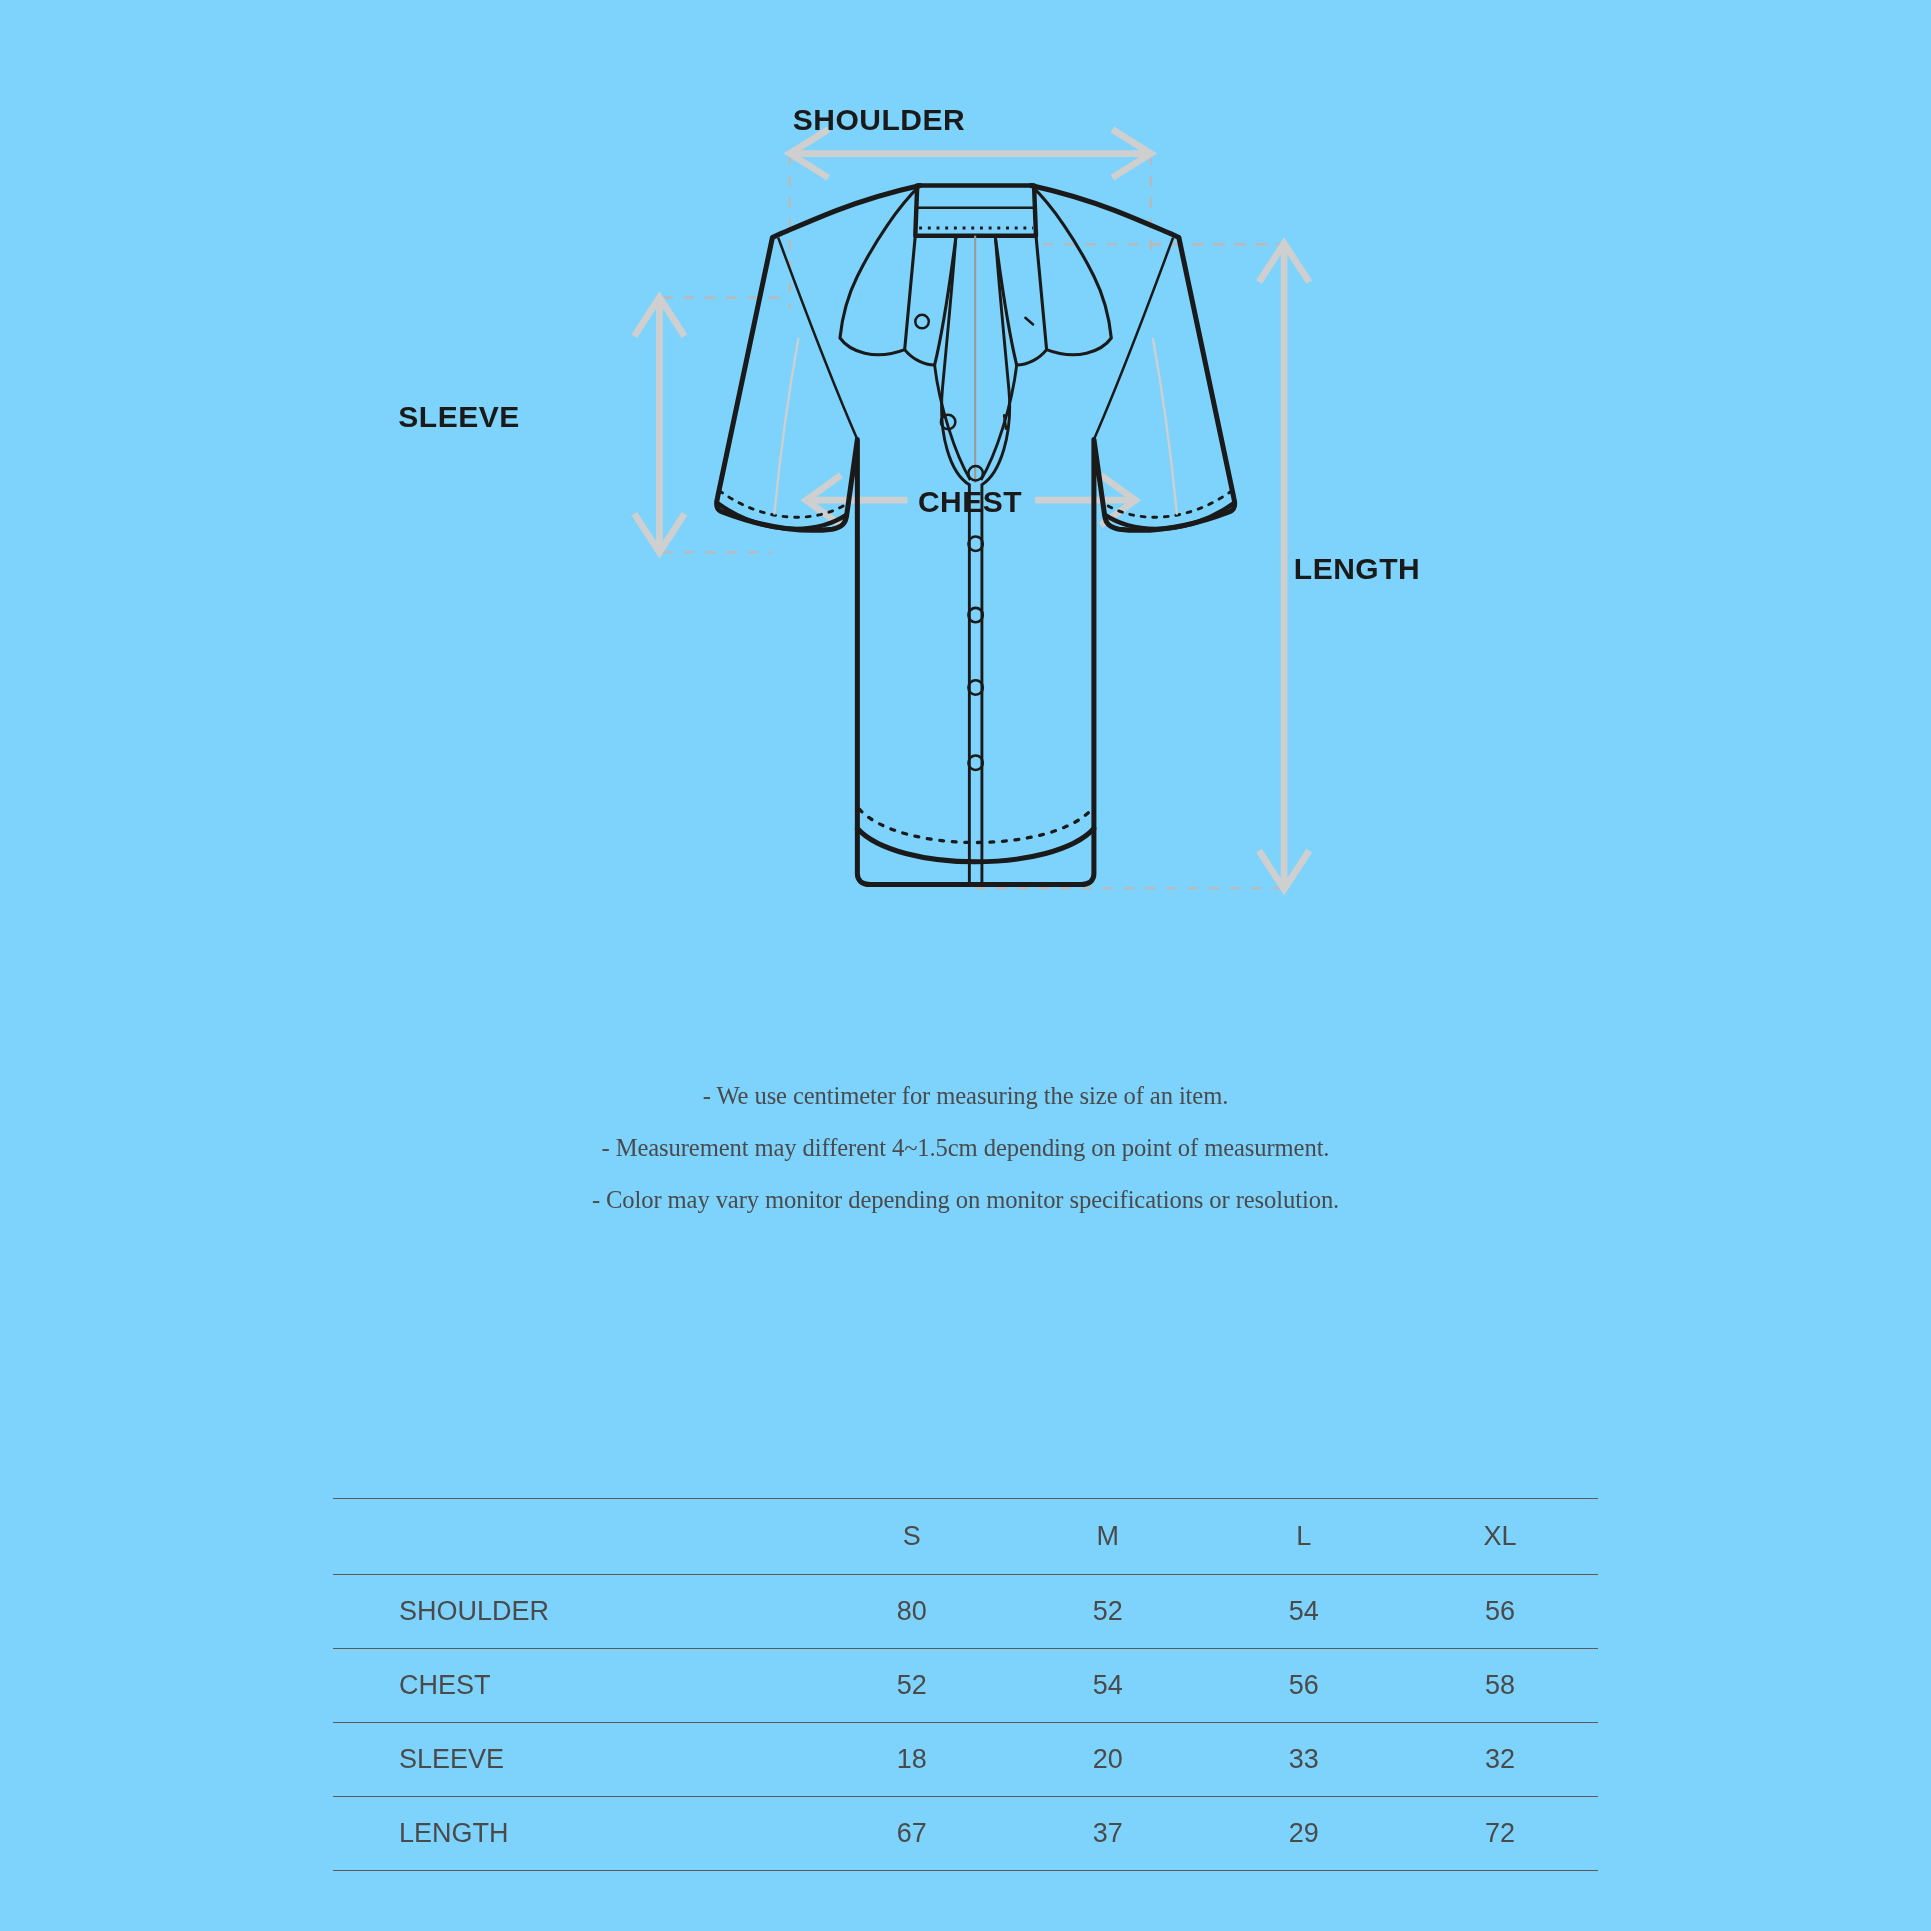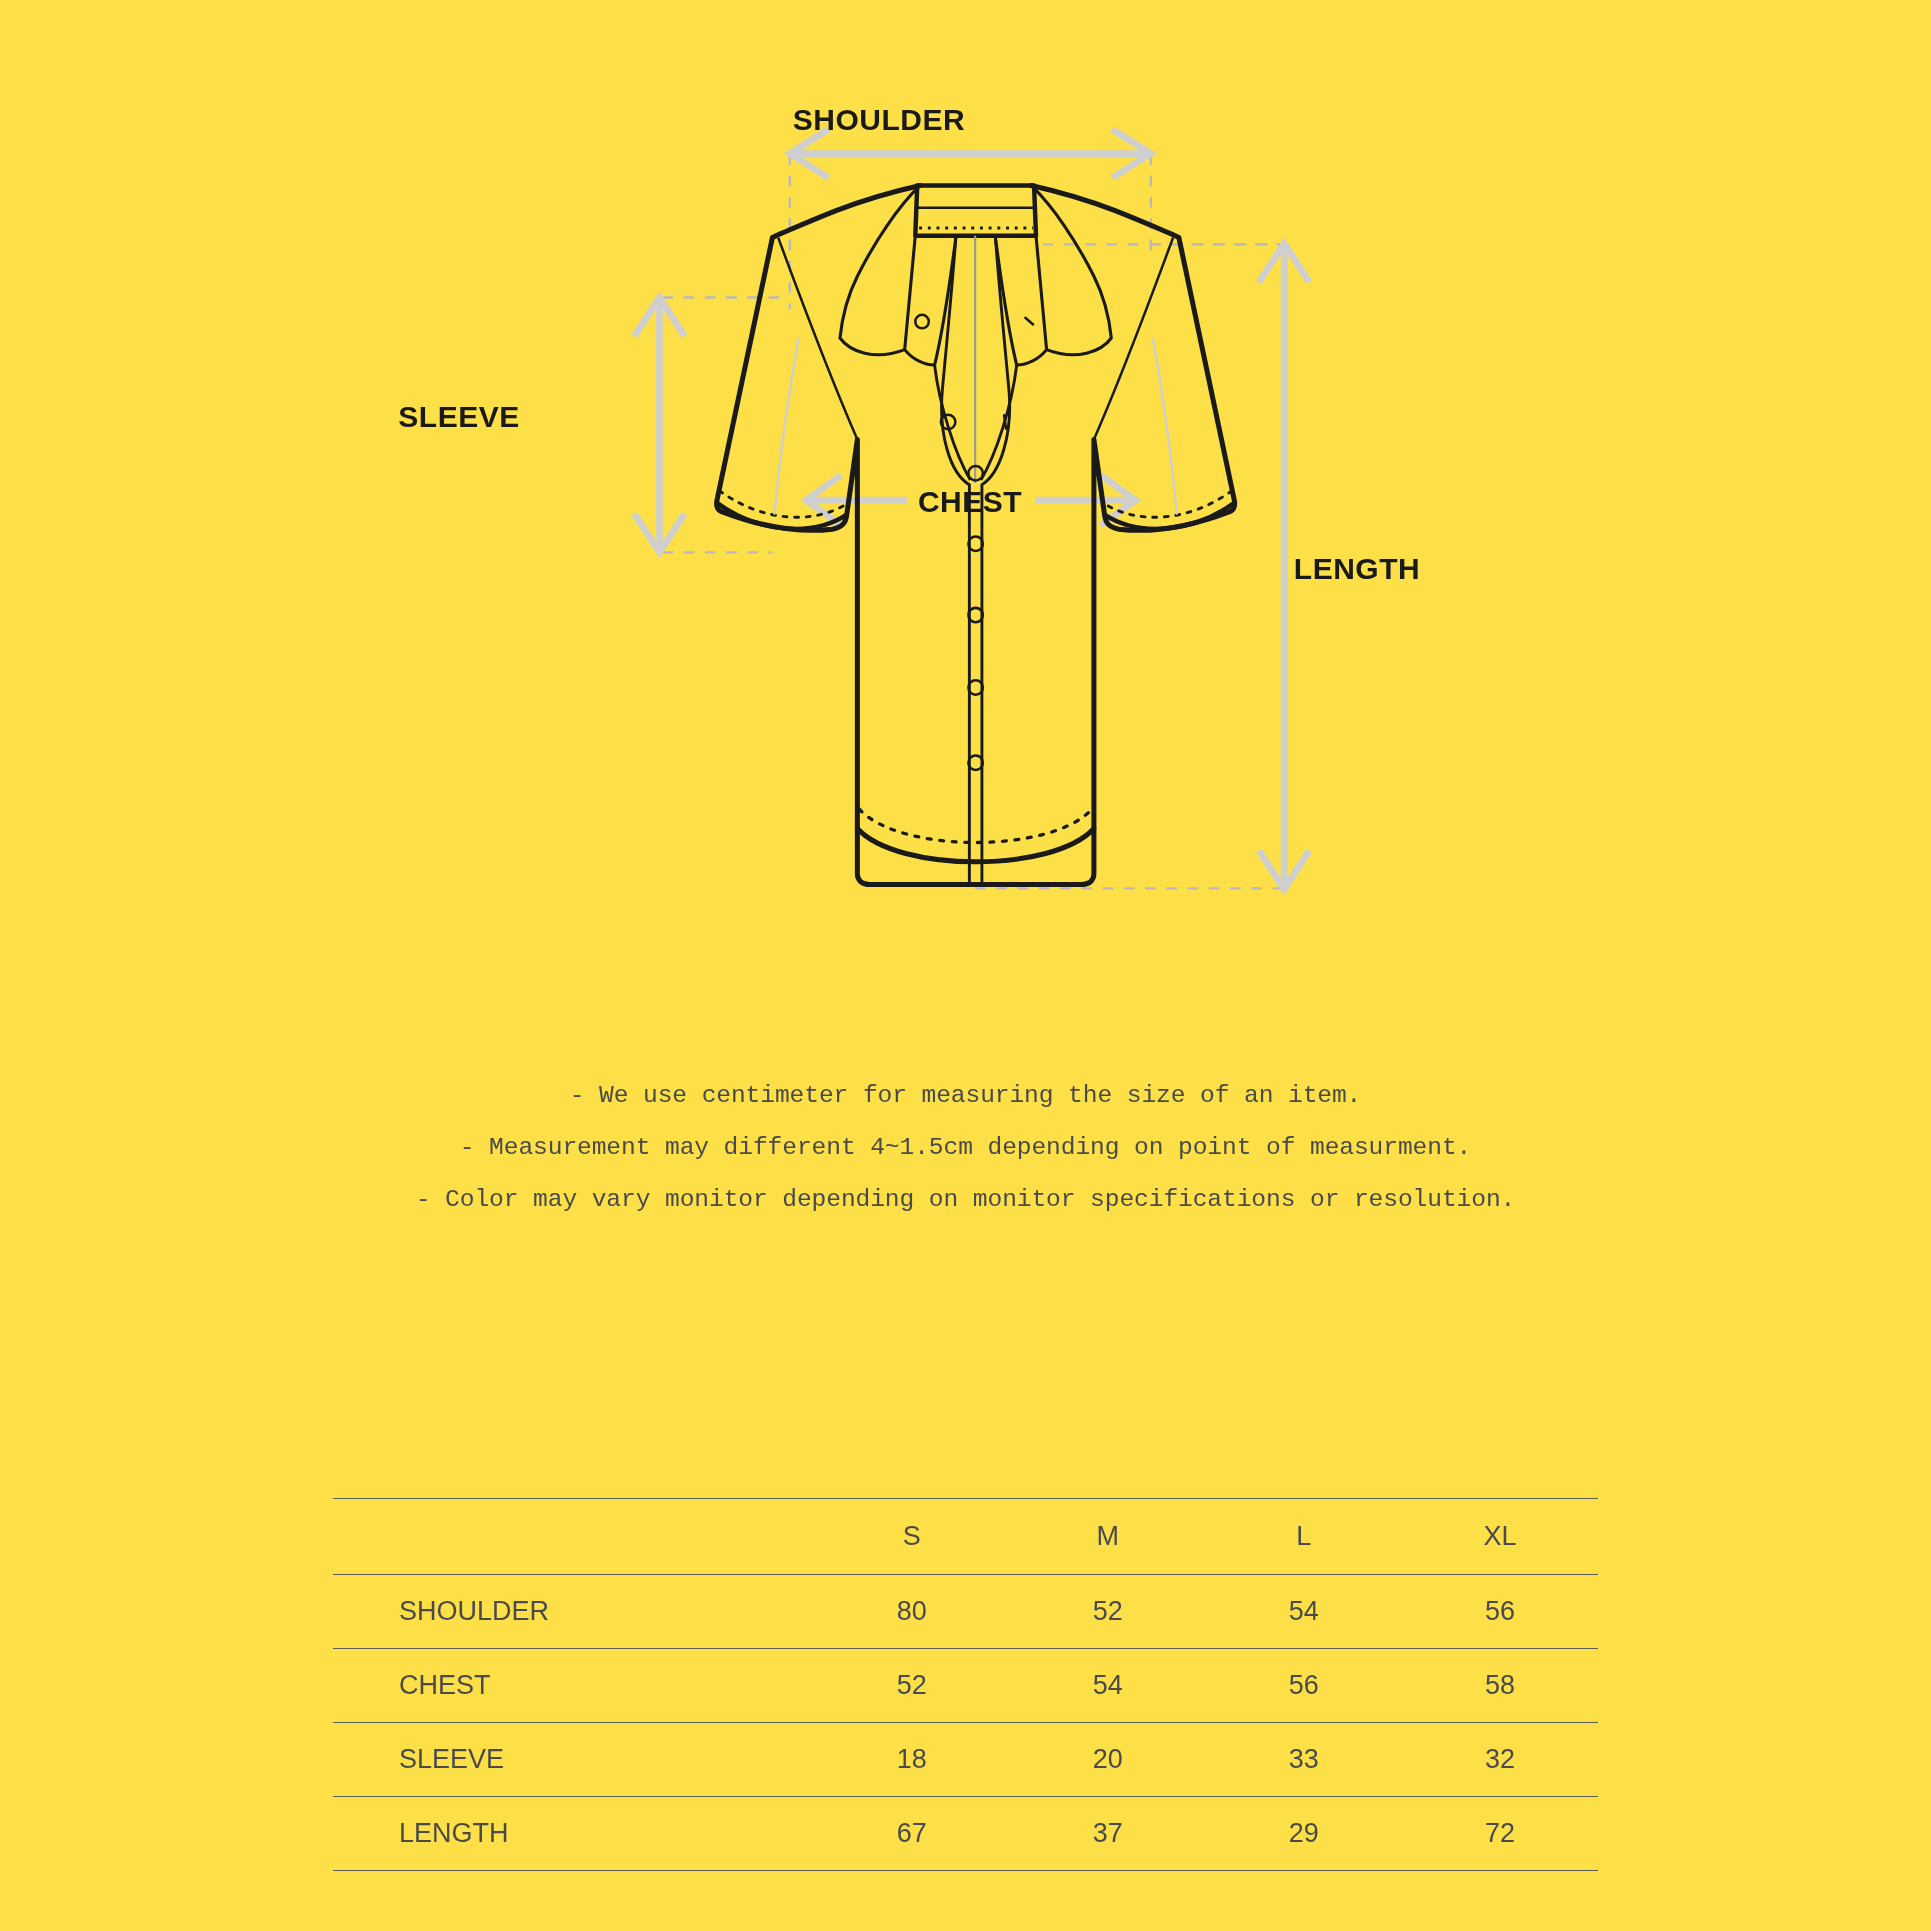--- a/index.html
+++ b/index.html
@@ -12,21 +12,21 @@
     height: 1931px;
     font-family: "Liberation Sans", sans-serif;
     color: #3a3a3a;
     overflow: hidden;
     position: relative;
   }
   #page {
     position: relative;
     width: 1931px;
     height: 1931px;
-    background: #fde047;
+    background: #7dd3fc;
   }
 
   
   #diagram {
     position: absolute;
     left: 0;
     top: 0;
     width: 1931px;
     height: 985px;
   }
@@ -69,21 +69,21 @@
 
   
   #notes {
     position: absolute;
     left: 0;
     top: 1070px;
     width: 1931px;
     text-align: center;
   }
   .note-line {
-    font-family: Liberation Mono, monospace;
+    font-family: Liberation Serif, serif;
     font-size: 24.6px;
     color: #4a4a4a;
     line-height: 52px;
     letter-spacing: -0.1px;
     white-space: nowrap;
   }
 
   
   #size-table-wrap {
     position: absolute;

